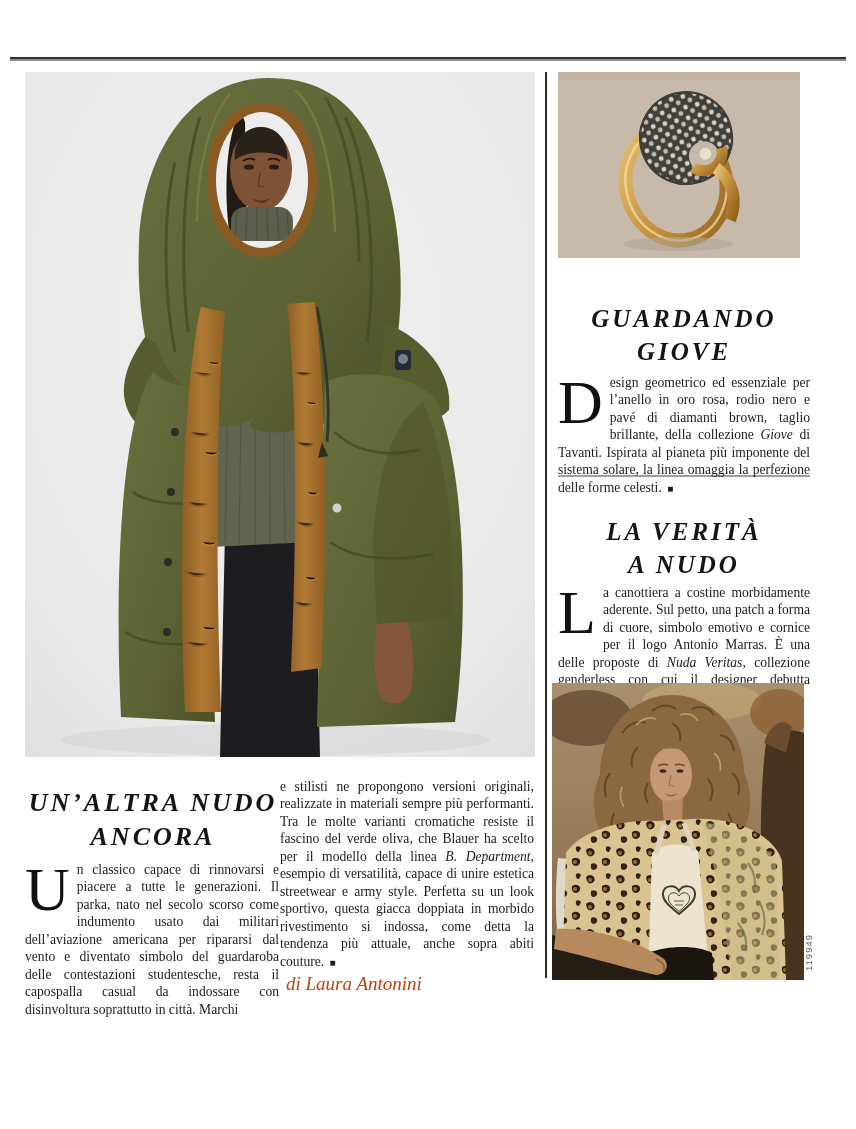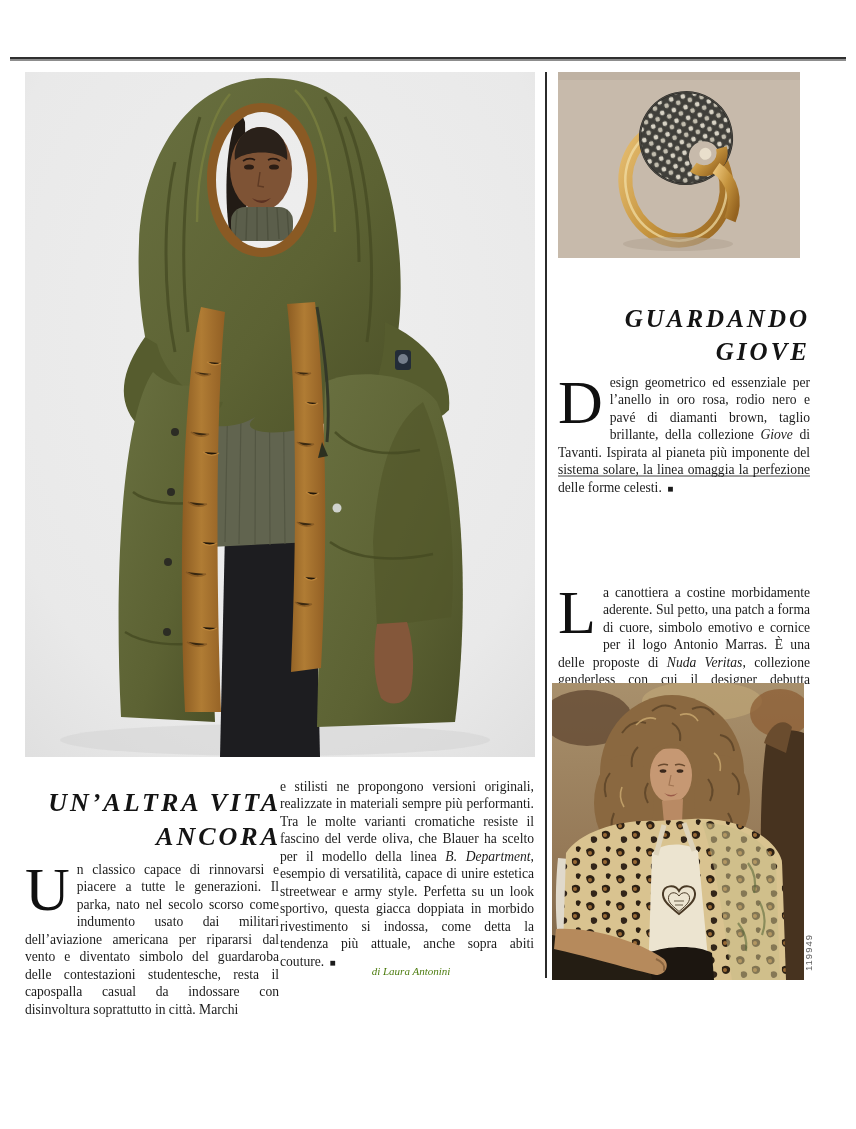--- a/index.html
+++ b/index.html
@@ -9,40 +9,40 @@
             background:linear-gradient(#2f2f2f 0 60%,#8d8d8d 60% 100%);}
   .v-divider{position:absolute;left:545px;top:72px;width:2px;height:906px;background:#2b2b2b;}
   .sep-rule{position:absolute;left:558px;top:475px;width:252px;height:2px;background:#9e9e9e;}
 
   figure{margin:0;padding:0;position:absolute;}
   figure svg{display:block;}
   .main-photo{left:25px;top:72px;width:510px;height:685px;}
   .ring-photo{left:558px;top:72px;width:242px;height:186px;}
   .leopard-photo{left:552px;top:683px;width:252px;height:297px;}
 
-  .heading{position:absolute;text-align:right;font-style:italic;font-weight:bold;
+  .heading{position:absolute;text-align:center;font-style:italic;font-weight:bold;
            letter-spacing:3px;font-size:25px;line-height:33px;color:#141414;}
   .h-jupiter{left:558px;top:281px;width:252px;}
   .h-nudo{left:558px;top:494px;width:252px;}
   .h-parka{left:25px;top:764px;width:256px;font-size:26px;line-height:34px;}
 
   .bodytext{position:absolute;font-size:13.6px;line-height:17.5px;text-align:justify;color:#1b1b1b;}
   .p-jupiter{left:558px;top:360px;width:252px;}
   .p-nudo{left:558px;top:570px;width:252px;}
   .p-parka1{left:25px;top:847px;width:254px;}
   .p-parka2{left:280px;top:764px;width:254px;}
 
   .dropcap{float:left;font-size:62px;line-height:50px;margin:3px 7px 0 0;color:#101010;
            font-family:"Liberation Serif", serif;}
   .bold{font-weight:normal;}
   .ital{font-style:italic;}
   .endmark{font-size:10px;letter-spacing:0;margin-left:2px;}
 
-  .byline{position:absolute;left:286px;top:954px;width:250px;text-align:center;
-          font-style:italic;font-size:11px;color:#4d7c0f;}
+  .byline{position:absolute;left:286px;top:954px;width:250px;text-align:left;
+          font-style:italic;font-size:19px;color:#c2410c;}
 
   .photo-code{position:absolute;left:800px;top:923px;width:16px;height:58px;
               display:flex;align-items:center;justify-content:center;}
   .photo-code span{writing-mode:vertical-rl;transform:rotate(180deg);
                    font-family:"Liberation Sans", sans-serif;font-size:9.5px;
                    letter-spacing:1px;color:#5e5e5e;}
 </style>
 </head>
 <body>
 
@@ -215,20 +215,24 @@
     </svg>
   </figure>
 
   <h2 class="heading h-jupiter">
     <span>GUARDANDO</span><br>
     <span>GIOVE</span>
   </h2>
 
   <p class="bodytext p-jupiter"><span class="dropcap">D</span><span>esign geometrico ed essenziale per l’anello in oro rosa, rodio nero e pavé di diamanti brown, taglio brillante, della collezione </span><span class="ital">Giove</span><span> di </span><span class="bold">Tavanti</span><span>. Ispirata al pianeta più imponente del sistema solare, la linea omaggia la perfezione delle forme celesti. </span><span class="endmark">■</span></p>
 
+  <h2 class="heading h-nudo">
+    <span>LA VERITÀ</span><br>
+    <span>A NUDO</span>
+  </h2>
 
   <p class="bodytext p-nudo"><span class="dropcap">L</span><span>a canottiera a costine morbidamente aderente. Sul petto, una patch a forma di cuore, simbolo emotivo e cornice per il logo </span><span class="bold">Antonio Marras</span><span>. È una delle proposte di </span><span class="ital">Nuda Veritas</span><span>, collezione genderless con cui il designer debutta nell’underwear. </span><span class="endmark">■</span></p>
 
   <figure class="leopard-photo">
     <svg width="252" height="297" viewBox="0 0 252 297">
       <defs>
         <linearGradient id="warmG" x1="0" y1="0" x2="0" y2="1">
           <stop offset="0%" stop-color="#a8906c"></stop>
             <stop offset="55%" stop-color="#967a58"></stop>
           <stop offset="100%" stop-color="#7c6448"></stop>
@@ -312,21 +316,21 @@
 
       <path d="M96 270 C116 262 146 262 160 270 L162 297 L94 297 Z" fill="#1c1610"></path>
       <path d="M0 252 L96 270 L100 297 L0 297 Z" fill="#241d13"></path>
 
       <path d="M4 246 C40 244 86 258 112 276 C118 282 114 292 104 292 C70 284 30 272 2 266 Z" fill="#b68a5c"></path>
       <path d="M104 276 q10 4 8 12" stroke="#8a6540" stroke-width="2" fill="none"></path>
     </svg>
   </figure>
 
   <h2 class="heading h-parka">
-    <span>UN’ALTRA VITA</span><br>
+    <span>UN’ALTRA NUDO</span><br>
     <span>ANCORA</span>
   </h2>
 
   <p class="bodytext p-parka1"><span class="dropcap">U</span><span>n classico capace di rinnovarsi e piacere a tutte le generazioni. Il parka, nato nel secolo scorso come indumento usato dai militari dell’aviazione americana per ripararsi dal vento e diventato simbolo del guardaroba delle contestazioni studentesche, resta il capospalla casual da indossare con disinvoltura soprattutto in città. Marchi</span></p>
 
   <p class="bodytext p-parka2"><span>e stilisti ne propongono versioni originali, realizzate in materiali sempre più performanti. Tra le molte varianti cromatiche resiste il fascino del verde oliva, che </span><span class="bold">Blauer</span><span> ha scelto per il modello della linea </span><span class="ital">B. Department</span><span>, esempio di versatilità, capace di unire estetica streetwear e army style. Perfetta su un look sportivo, questa giacca doppiata in morbido rivestimento si indossa, come detta la tendenza più attuale, anche sopra abiti couture. </span><span class="endmark">■</span></p>
 
   <p class="byline">di Laura Antonini</p>
 
   <div class="photo-code">

